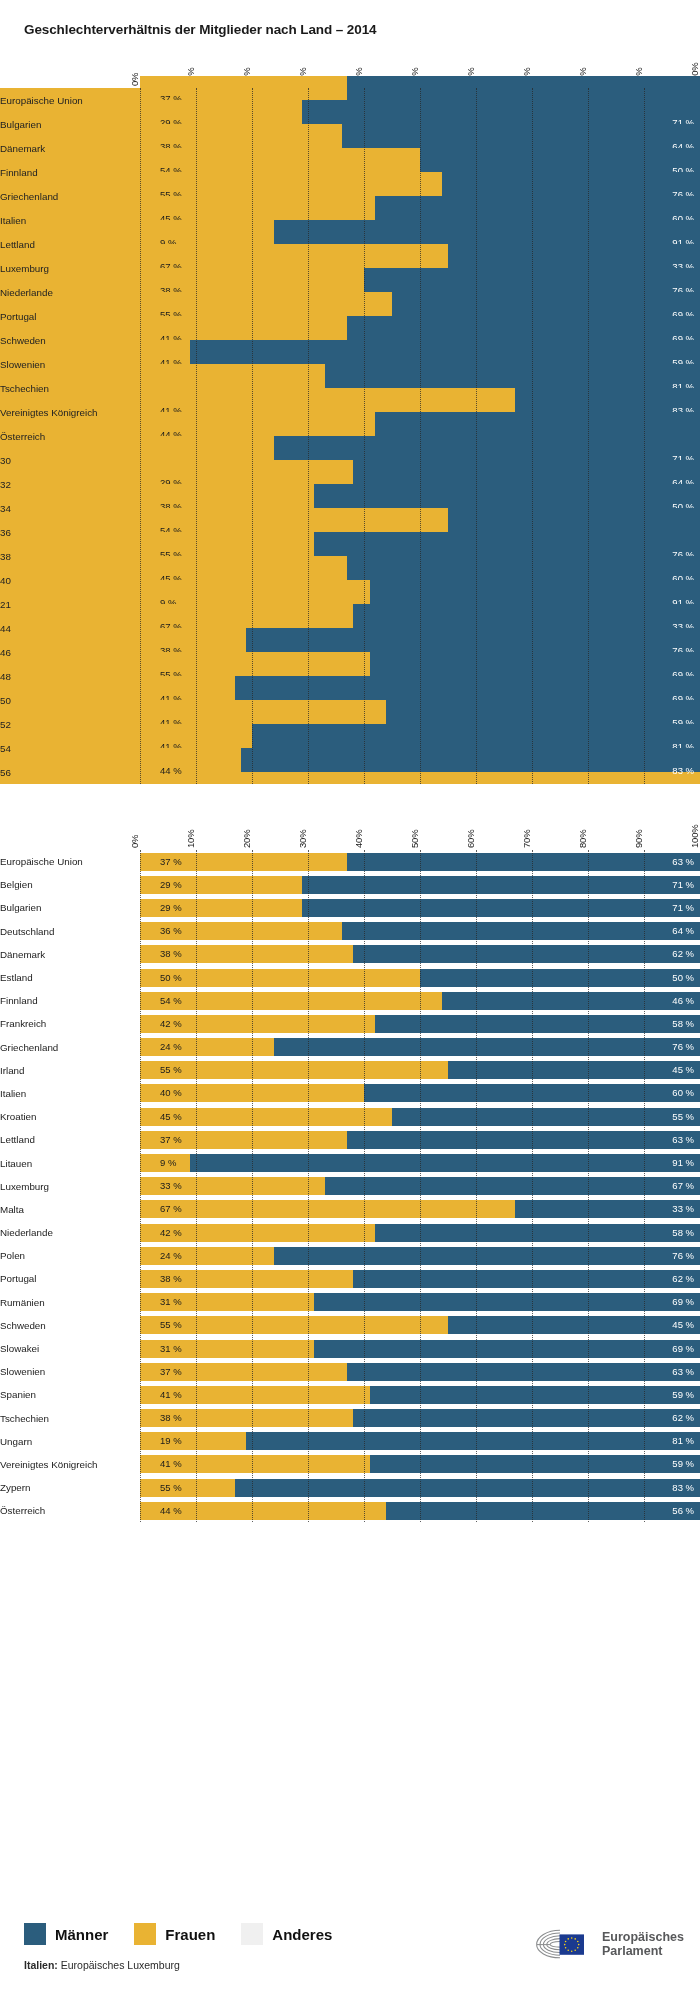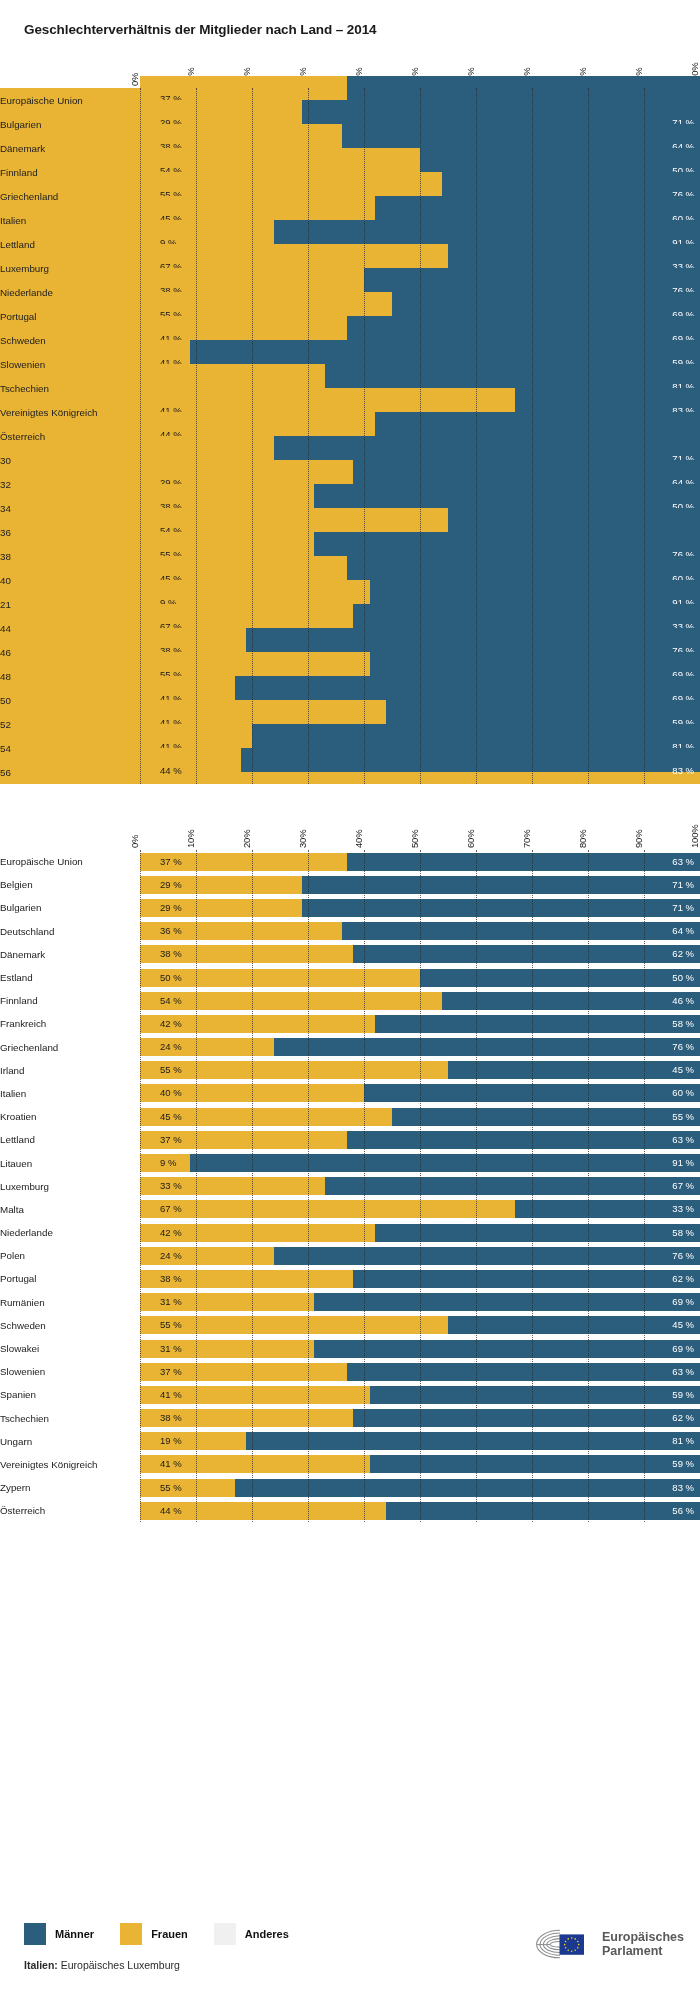--- a/index.html
+++ b/index.html
@@ -159,21 +159,21 @@
     display: flex;
     align-items: center;
     margin-right: 26px;
   }
   .swatch {
     width: 22px; height: 22px;
     margin-right: 9px;
     flex: 0 0 22px;
   }
   .legend-label {
-    font-size: 11px;
+    font-size: 15px;
     font-weight: bold;
     color: #111;
     white-space: nowrap;
   }
   .source {
     position: absolute;
     left: 24px;
     top: 58px;
     font-size: 10.5px;
     color: #2b2b2b;

